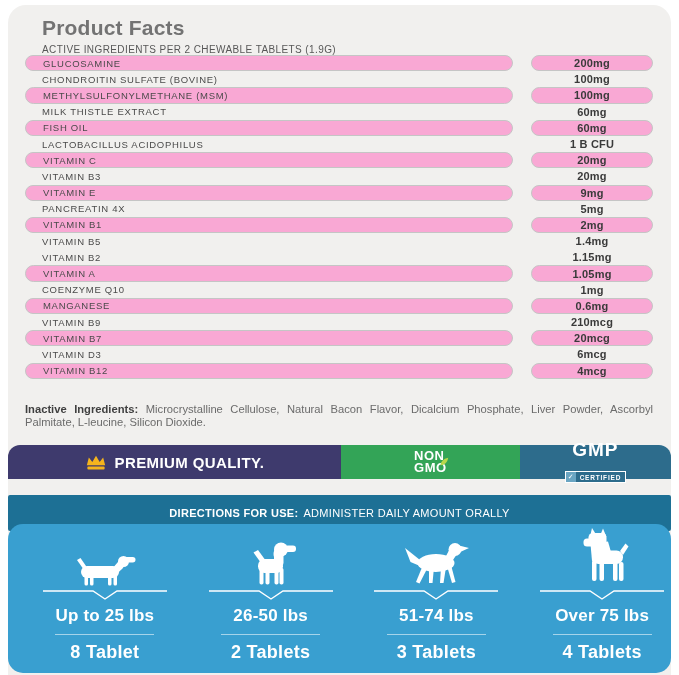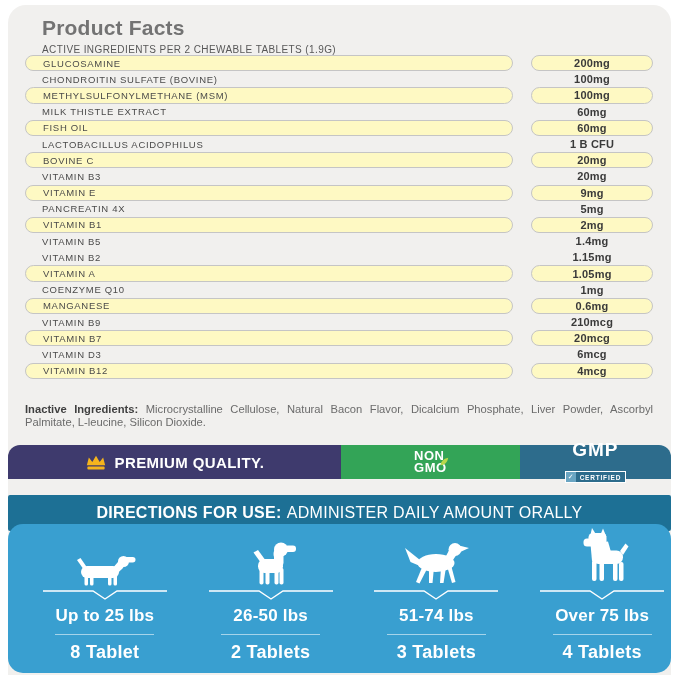--- a/index.html
+++ b/index.html
@@ -11,21 +11,21 @@
   .title{font-size:21px;font-weight:bold;color:#737373;letter-spacing:.2px;}
   .subtitle{margin-top:4px;font-size:10px;color:#575757;letter-spacing:.4px;}
   
   .tbl{position:absolute;left:17px;right:18px;top:50px;}
   .row{display:flex;height:16.2px;align-items:stretch;}
   .cell{display:flex;align-items:center;box-sizing:border-box;}
   .name-cell{flex:1;padding-left:17px;font-size:9.5px;letter-spacing:.7px;color:#4a4a4a;
     white-space:nowrap;overflow:hidden;}
   .val-cell{width:122px;margin-left:18px;justify-content:center;
     font-size:11px;font-weight:bold;color:#3a3a3a;letter-spacing:.2px;}
-  .pill-box{border:1px solid #c5c5c5;border-radius:9px;background:#fef9c3;}
+  .pill-box{border:1px solid #c5c5c5;border-radius:9px;background:#f9a8d4;}
   
   .inactive{position:absolute;left:17px;right:18px;top:398px;font-size:11.2px;
     line-height:13px;color:#6b6b6b;text-align:justify;}
   .inactive b{color:#3f3f3f;}
   
   .badges{position:absolute;left:0;right:0;top:440px;height:34px;display:flex;}
   .badge{display:flex;align-items:center;justify-content:center;color:#fff;}
   .badge-premium{width:50.2%;background:#3e3a6d;border-radius:12px 0 0 0;gap:8px;}
   .badge-premium .lbl{font-size:15px;font-weight:bold;letter-spacing:.4px;}
   .badge-nongmo{width:27%;background:#33a457;}
@@ -33,21 +33,21 @@
   .o-wrap{position:relative;display:inline-block;}
   .o-leaf{position:absolute;right:-2px;top:-5px;}
   .badge-gmp{width:22.8%;background:#2d6c8c;border-radius:0 12px 0 0;flex-direction:column;gap:13px;}
   .gmp-word{font-size:19px;font-weight:bold;letter-spacing:1px;line-height:17px;}
   .gmp-cert{display:flex;align-items:center;border:1px solid #fff;background:#2d6c8c;}
   .gmp-check{background:#6aa5c2;color:#fff;font-size:7px;width:10px;height:10px;
     display:flex;align-items:center;justify-content:center;}
   .gmp-cert-text{font-size:6.5px;font-weight:bold;letter-spacing:.8px;padding:0 4px;}
   
   .directions{position:absolute;left:0;right:0;top:490px;height:36px;background:#1d7095;
-    display:flex;align-items:center;justify-content:center;color:#fff;font-size:16px;
+    display:flex;align-items:center;justify-content:center;color:#fff;font-size:11px;
     letter-spacing:.3px;border-radius:2px;}
   .directions b{margin-right:5px;}
   
   .panel{position:absolute;left:0;right:0;top:519px;height:149px;background:#399fd0;
     border-radius:15px;display:flex;}
   .col{flex:1;display:flex;flex-direction:column;align-items:center;justify-content:flex-end;
     padding-bottom:10px;color:#fff;padding-left:28px;}
   .dogbox{height:58px;display:flex;align-items:flex-end;justify-content:center;}
   .chev{margin-top:2px;}
   .weight{margin-top:5px;font-size:17px;font-weight:bold;letter-spacing:.2px;}
@@ -84,21 +84,21 @@
       </div>
       <div class="row">
         <div class="cell name-cell pill-box">FISH OIL</div>
         <div class="cell val-cell pill-box">60mg</div>
       </div>
       <div class="row">
         <div class="cell name-cell">LACTOBACILLUS ACIDOPHILUS</div>
         <div class="cell val-cell">1 B CFU</div>
       </div>
       <div class="row">
-        <div class="cell name-cell pill-box">BOVINE C</div>
+        <div class="cell name-cell pill-box">VITAMIN C</div>
         <div class="cell val-cell pill-box">20mg</div>
       </div>
       <div class="row">
         <div class="cell name-cell">VITAMIN B3</div>
         <div class="cell val-cell">20mg</div>
       </div>
       <div class="row">
         <div class="cell name-cell pill-box">VITAMIN E</div>
         <div class="cell val-cell pill-box">9mg</div>
       </div>

